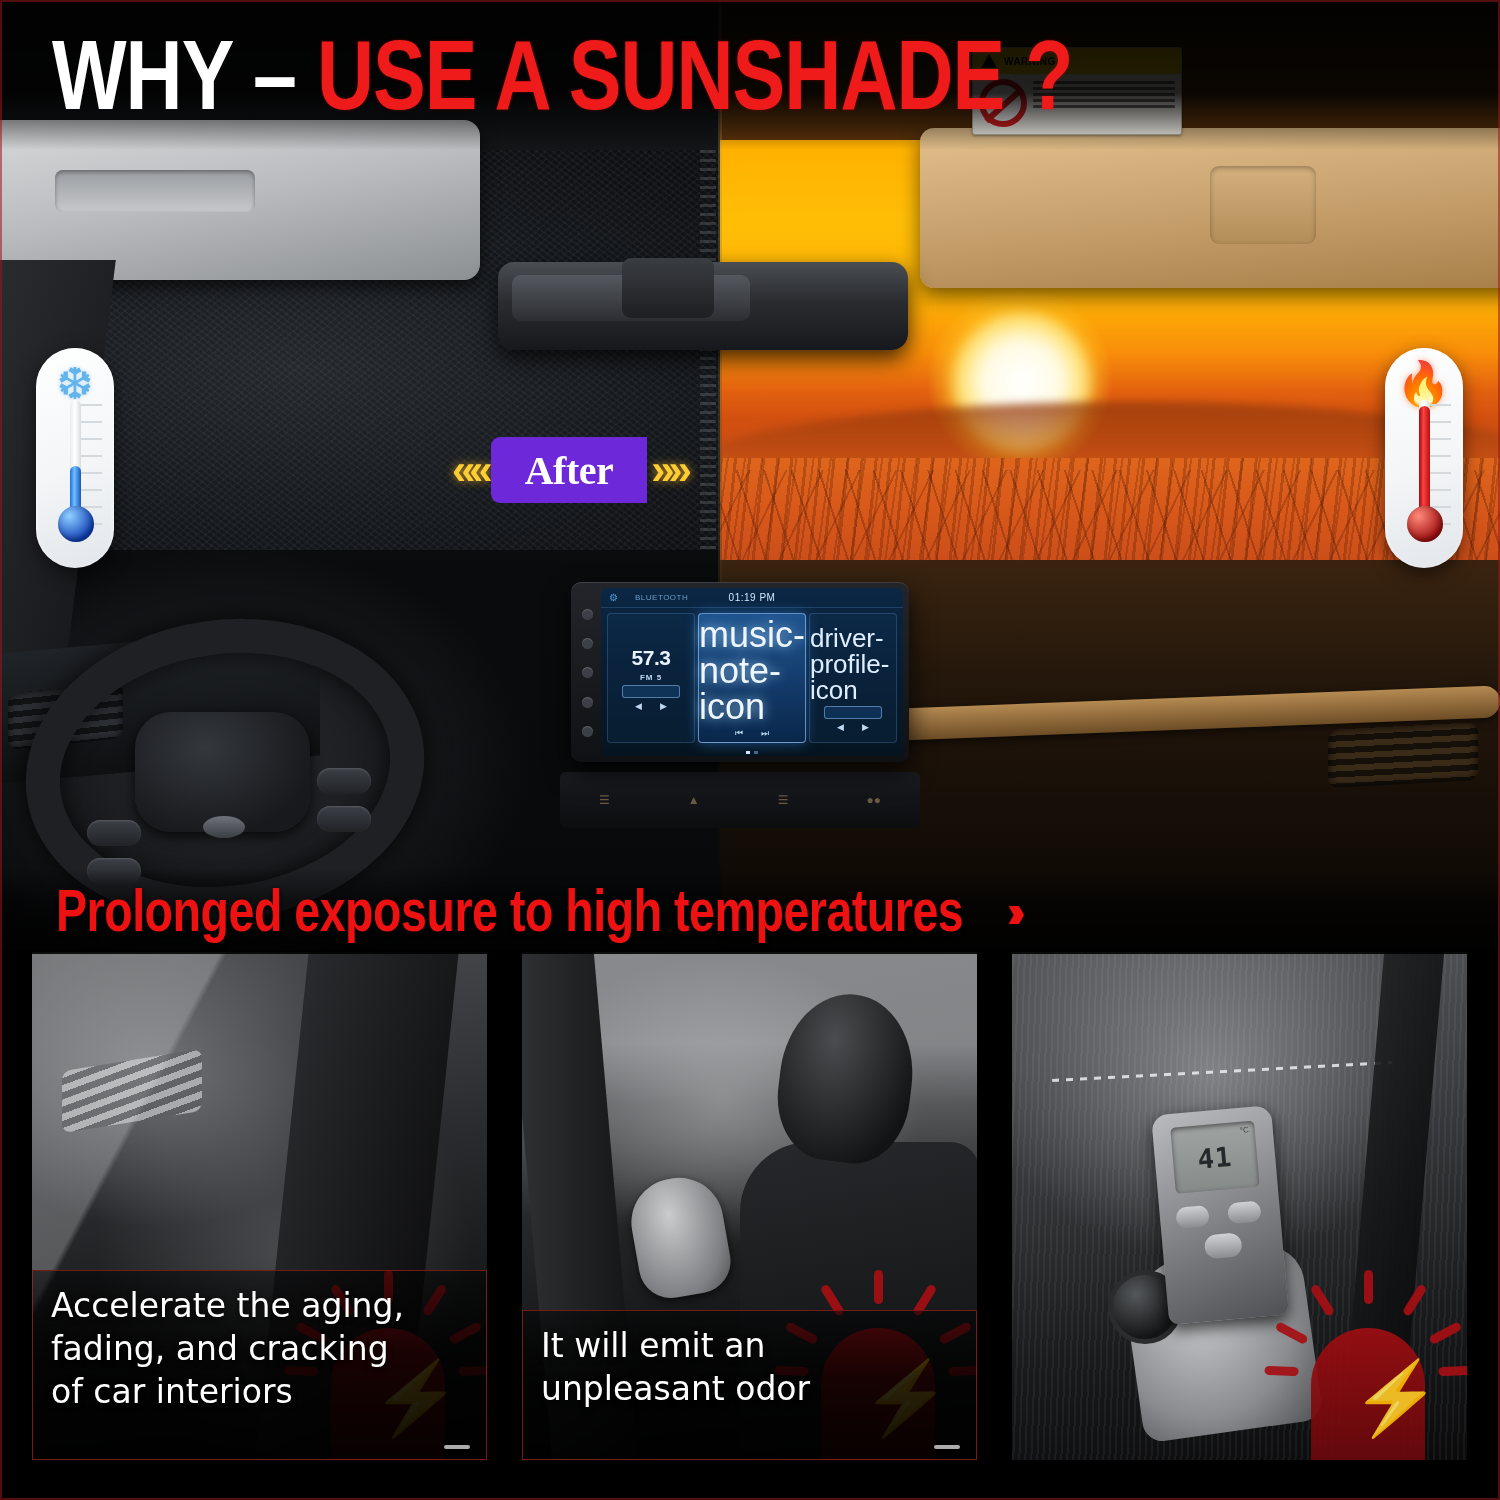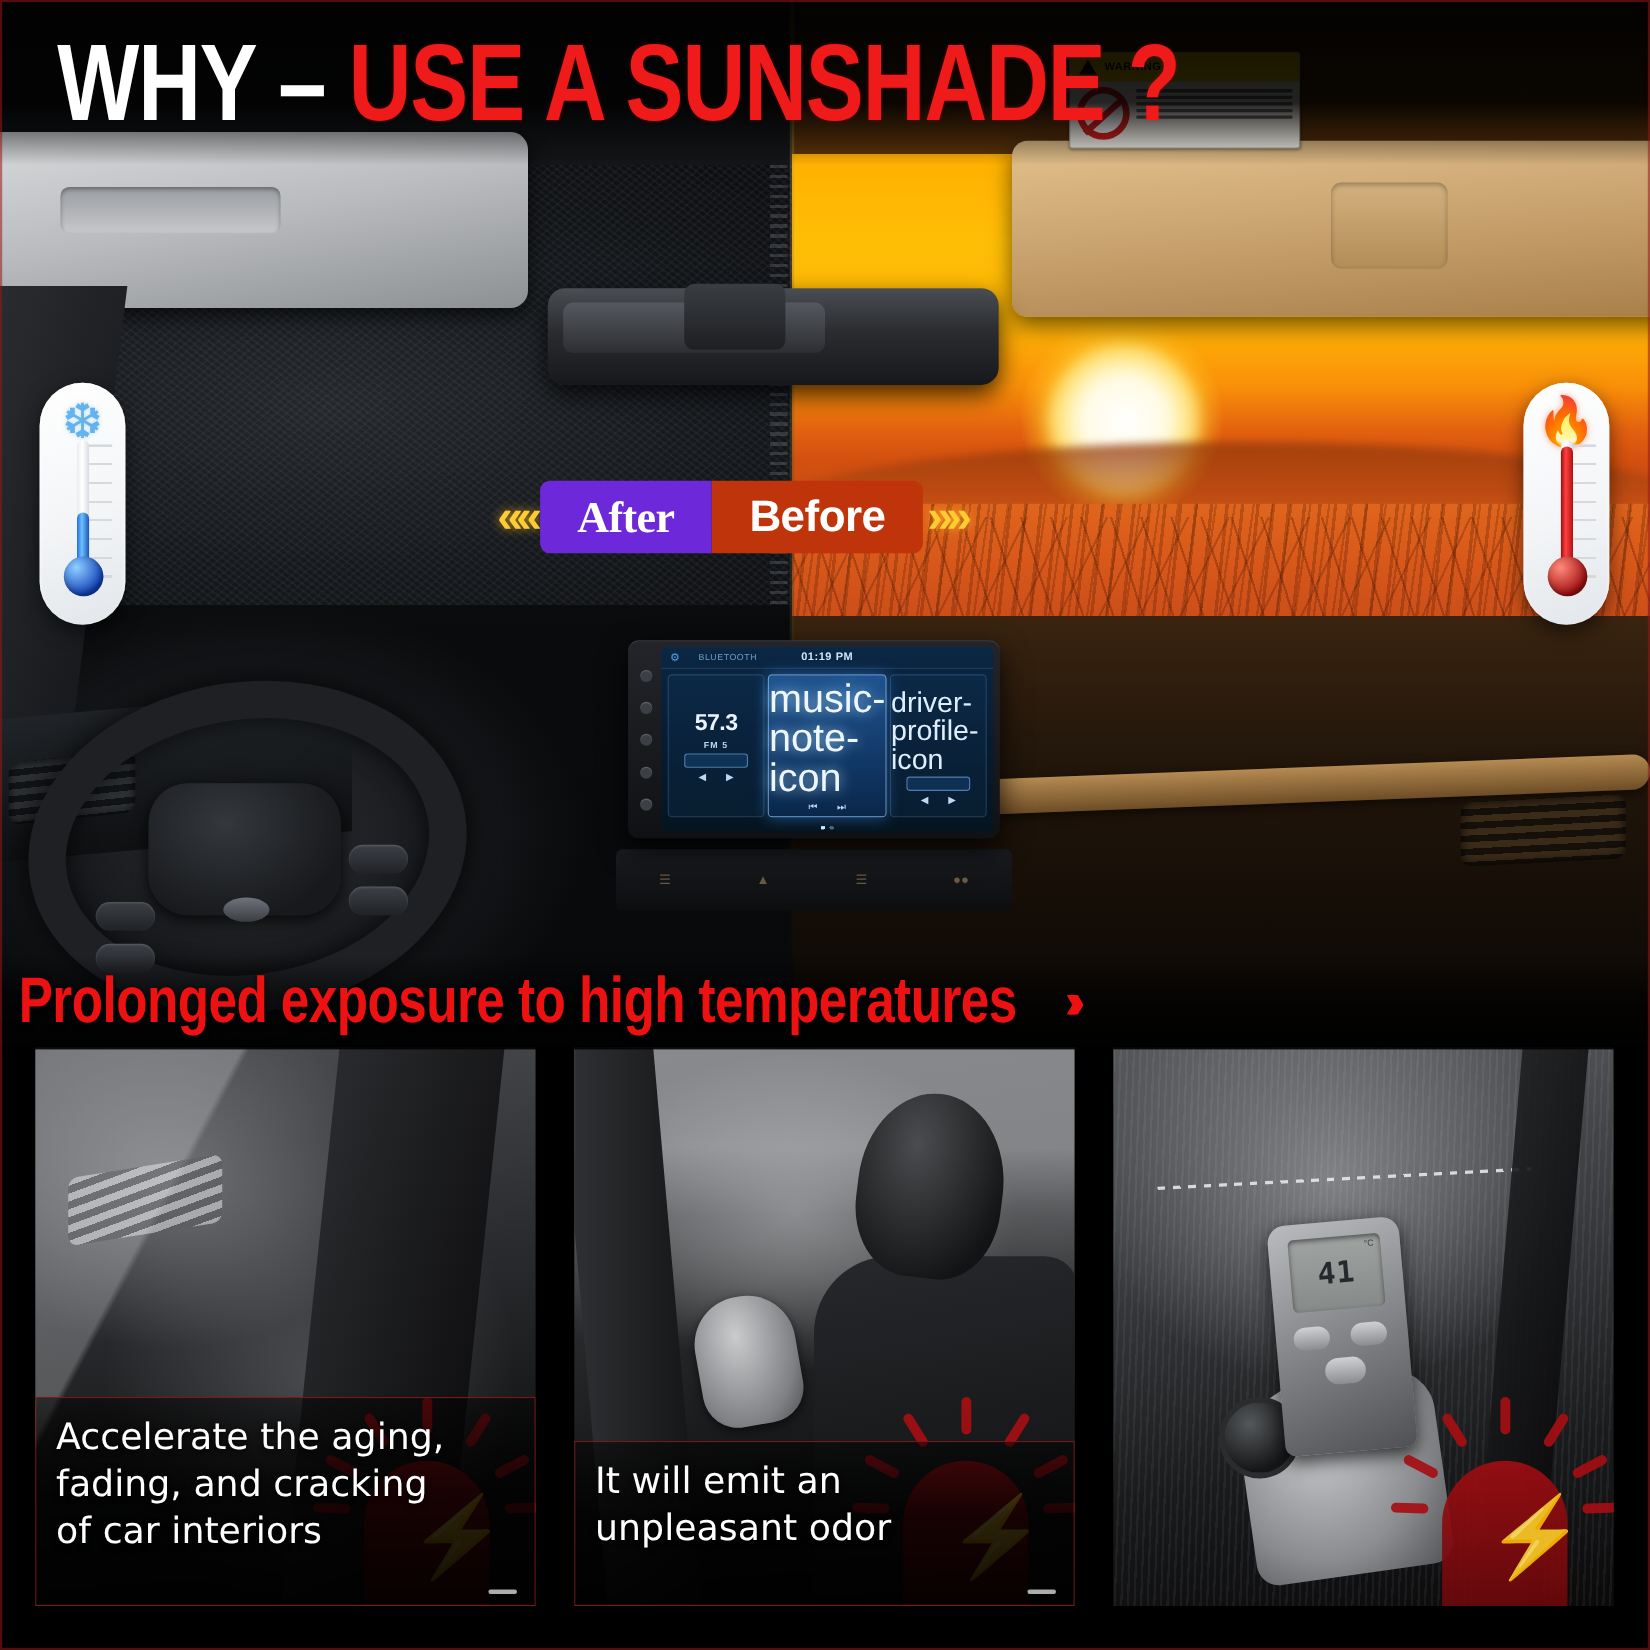--- a/index.html
+++ b/index.html
@@ -254,21 +254,21 @@
     background:#3c4046; box-shadow:inset 0 1px 1px rgba(255,255,255,.2);
   }
   .hu-screen {
     width:100%; height:100%; border-radius:5px; overflow:hidden; position:relative;
     background:linear-gradient(180deg,#0b2744 0%,#081d33 45%,#05141f 100%);
   }
   .hu-top {
     height:20px; display:flex; align-items:center; justify-content:center;
     position:relative; border-bottom:1px solid rgba(120,180,255,.2);
   }
-  .hu-clock { color:#cfe6ff; font-size:10px; font-weight:bold; letter-spacing:.5px; }
+  .hu-clock { color:#cfe6ff; font-size:10px; font-weight:normal; letter-spacing:.5px; }
   .hu-bt {
     position:absolute; left:8px; top:4px; color:#4f9fe0; font-size:10px;
   }
   .hu-src {
     position:absolute; left:34px; top:5px; color:#6d9cc4; font-size:8px; letter-spacing:.5px;
   }
   .hu-tiles { display:flex; height:calc(100% - 28px); gap:3px; padding:5px 6px; }
   .hu-tile {
     flex:1; border:1px solid rgba(120,180,255,.22); border-radius:4px;
     display:flex; flex-direction:column; align-items:center; justify-content:center; gap:3px;
@@ -379,21 +379,21 @@
   .thermo .glyph {
     position:absolute; left:0; top:14px; width:78px; text-align:center;
     font-size:44px; line-height:1;
   }
   .glyph-snow { color:#63b4ec; text-shadow:0 0 4px rgba(120,190,240,.5); }
   .glyph-fire { color:#ef3a10; text-shadow:0 0 6px rgba(255,90,20,.55); }
 
   
   .mid-banner {
     position:absolute; left:0; top:868px; width:1500px; height:86px;
-    display:flex; align-items:center; padding-left:17px;
+    display:flex; align-items:center; padding-left:56px;
     z-index:25;
     background:linear-gradient(180deg,rgba(0,0,0,0) 0%,rgba(0,0,0,.55) 40%,rgba(0,0,0,.9) 100%);
   }
   .mid-banner h2 {
     font-size:48px; font-weight:bold; color:#ee1111;
     transform:scaleY(1.22) scaleX(.97); transform-origin:left center;
     white-space:nowrap; letter-spacing:-.5px; line-height:1;
     text-shadow:0 2px 5px rgba(0,0,0,.85);
   }
   .mid-chev {
@@ -680,21 +680,20 @@
     <div class="console">
       <i>☰</i>
       <i>▲</i>
       <i>☰</i>
       <i>●●</i>
     </div>
 
     <div class="ba-wrap">
       <span class="chev left">««</span>
       <span class="badge badge-after">After</span>
-      <span class="badge badge-before">Before</span>
       <span class="chev right">»»</span>
     </div>
 
     <div class="thermo cold">
       <span class="glyph glyph-snow">❆</span>
       <span class="ticks"></span>
       <span class="stem"></span>
       <span class="fill-cold"></span>
       <span class="bulb bulb-cold"></span>
     </div>

